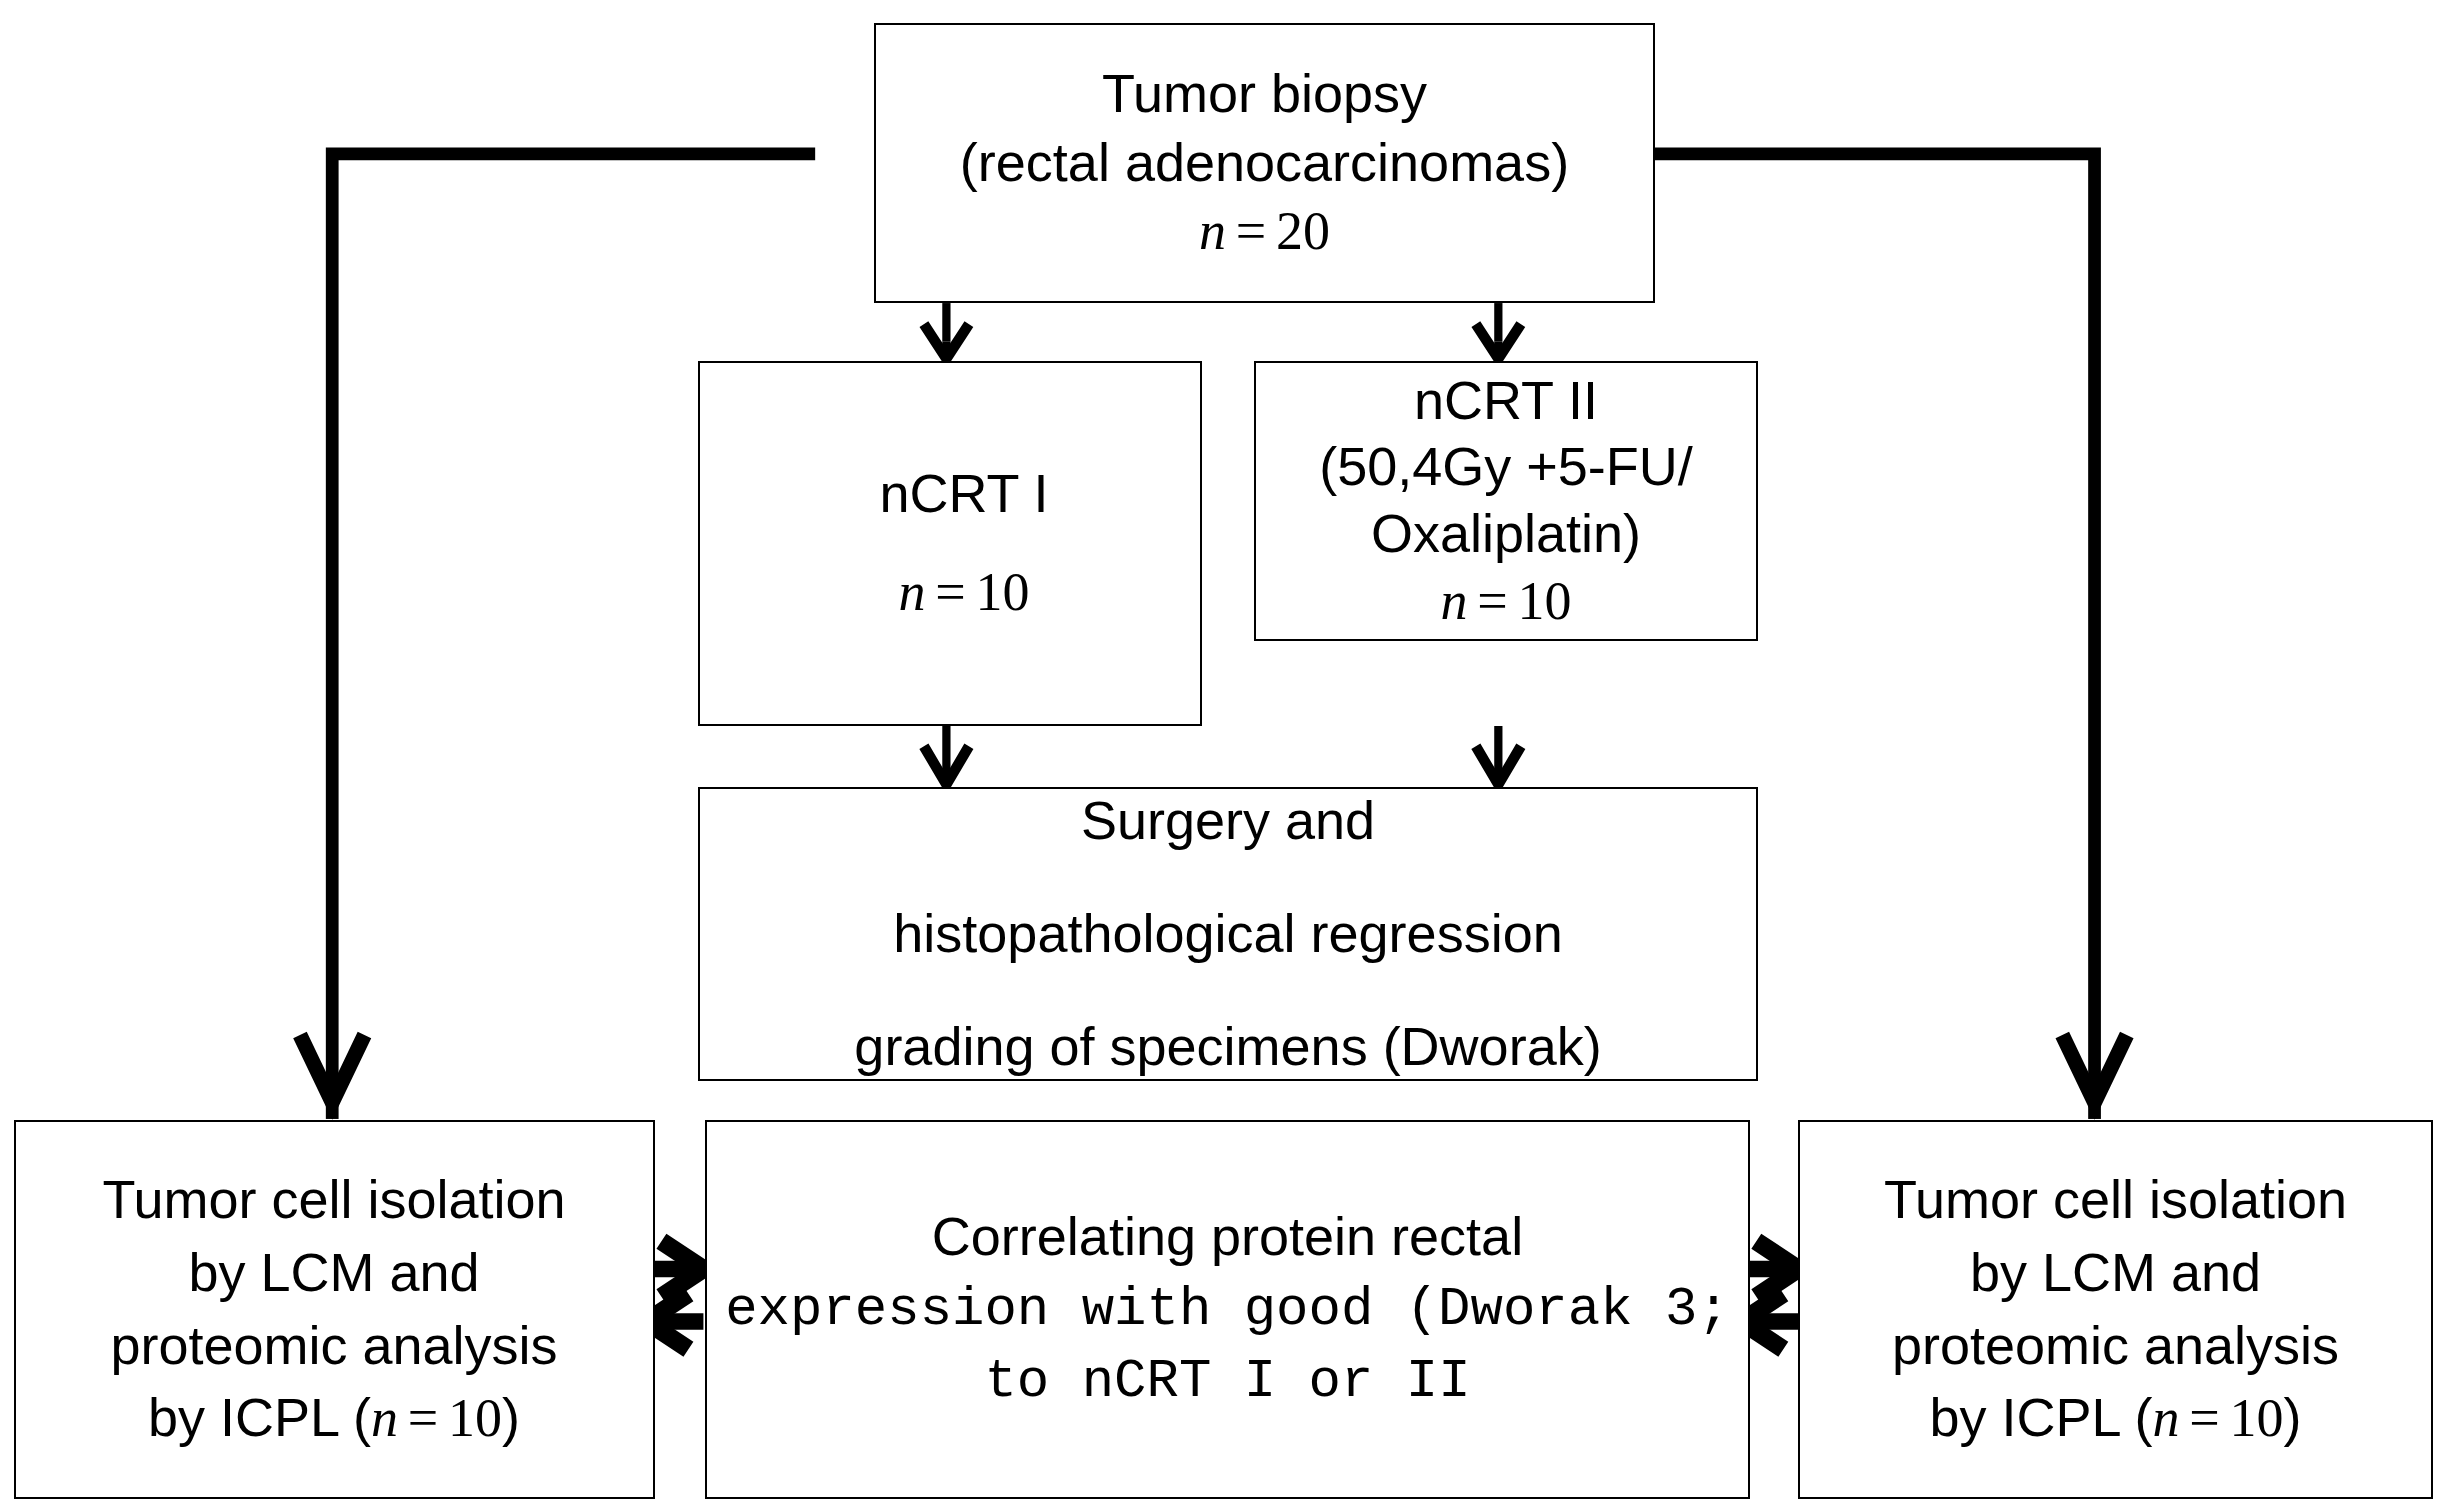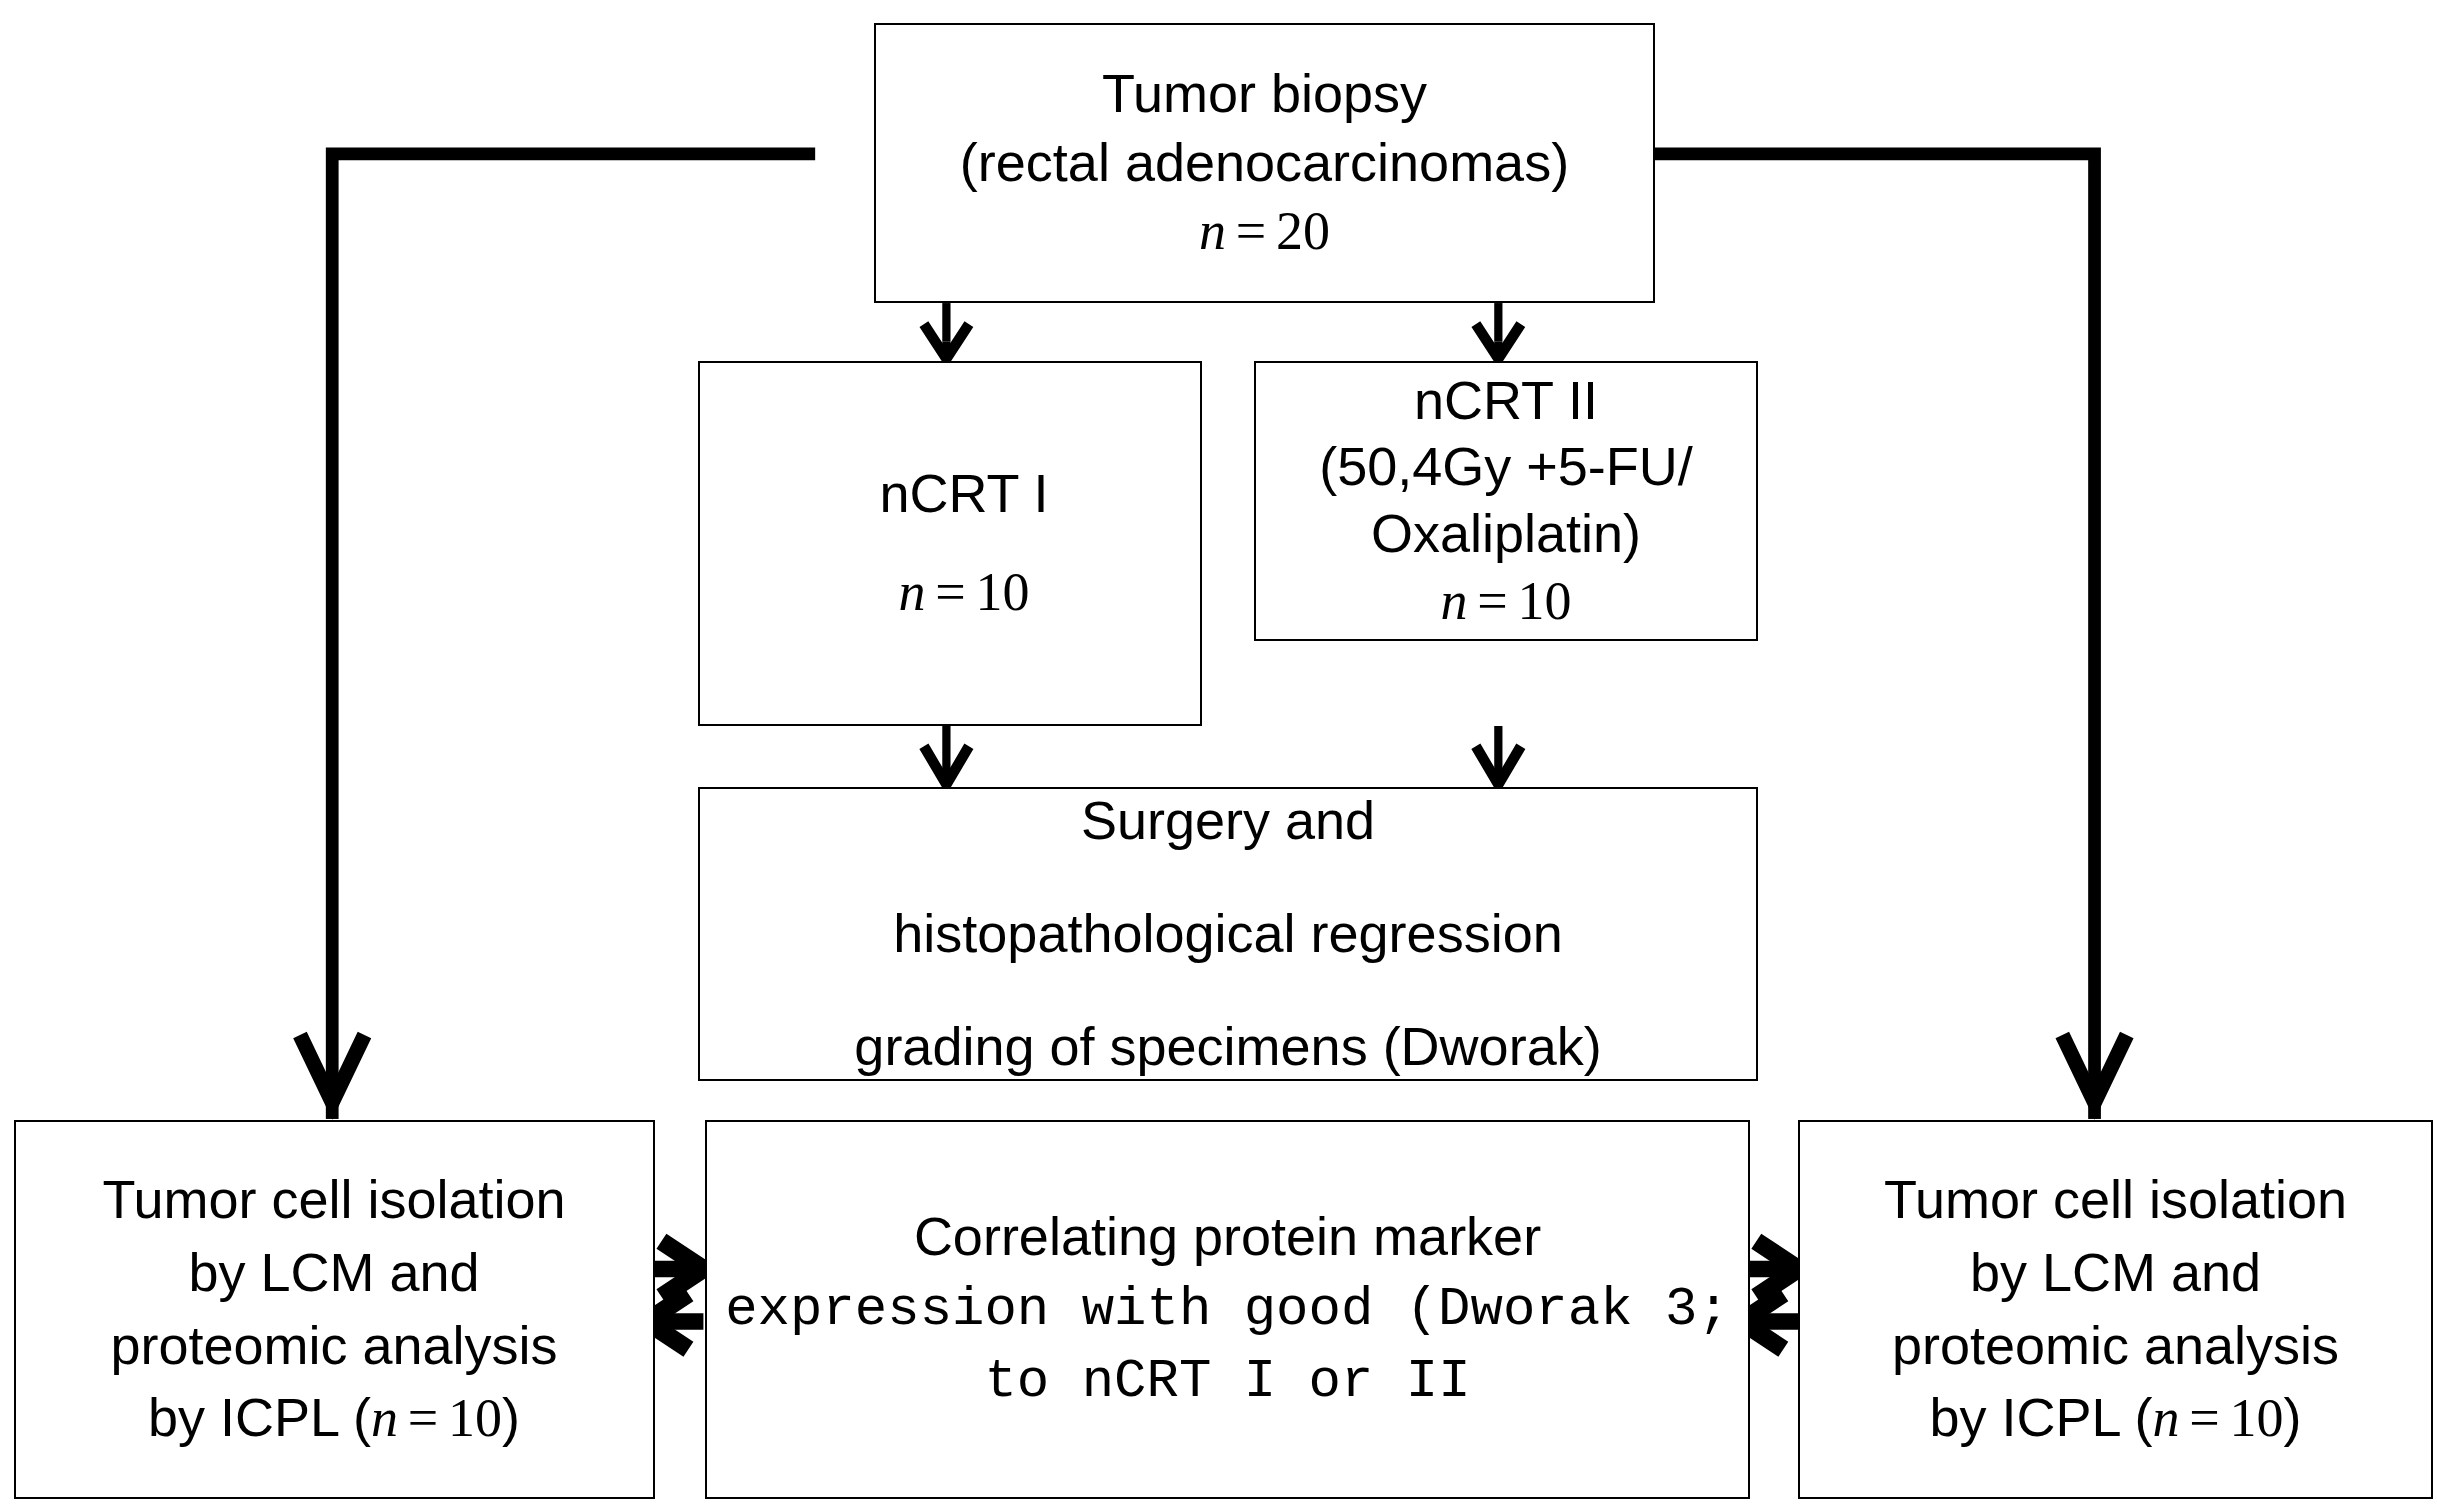--- a/index.html
+++ b/index.html
@@ -135,21 +135,21 @@
   <div class="node" id="node-lcm-left">
     <span class="ln">Tumor cell isolation</span>
     <span class="ln">by LCM and</span>
     <span class="ln">proteomic analysis</span>
     <span class="ln">
       <span>by ICPL (</span><span class="italic-n">n</span><span class="serif-num" style="margin: 0px 0.18em;">=</span><span class="serif-num">10</span><span>)</span>
     </span>
   </div>
 
   <div class="node" id="node-correlate">
-    <span class="ln">Correlating protein marker</span>
+    <span class="ln">Correlating protein rectal</span>
     <span class="ln">expression with good (Dworak 3;</span>
     <span class="ln">to nCRT I or II</span>
   </div>
 
   <div class="node" id="node-lcm-right">
     <span class="ln">Tumor cell isolation</span>
     <span class="ln">by LCM and</span>
     <span class="ln">proteomic analysis</span>
     <span class="ln">
       <span>by ICPL (</span><span class="italic-n">n</span><span class="serif-num" style="margin: 0px 0.18em;">=</span><span class="serif-num">10</span><span>)</span>

